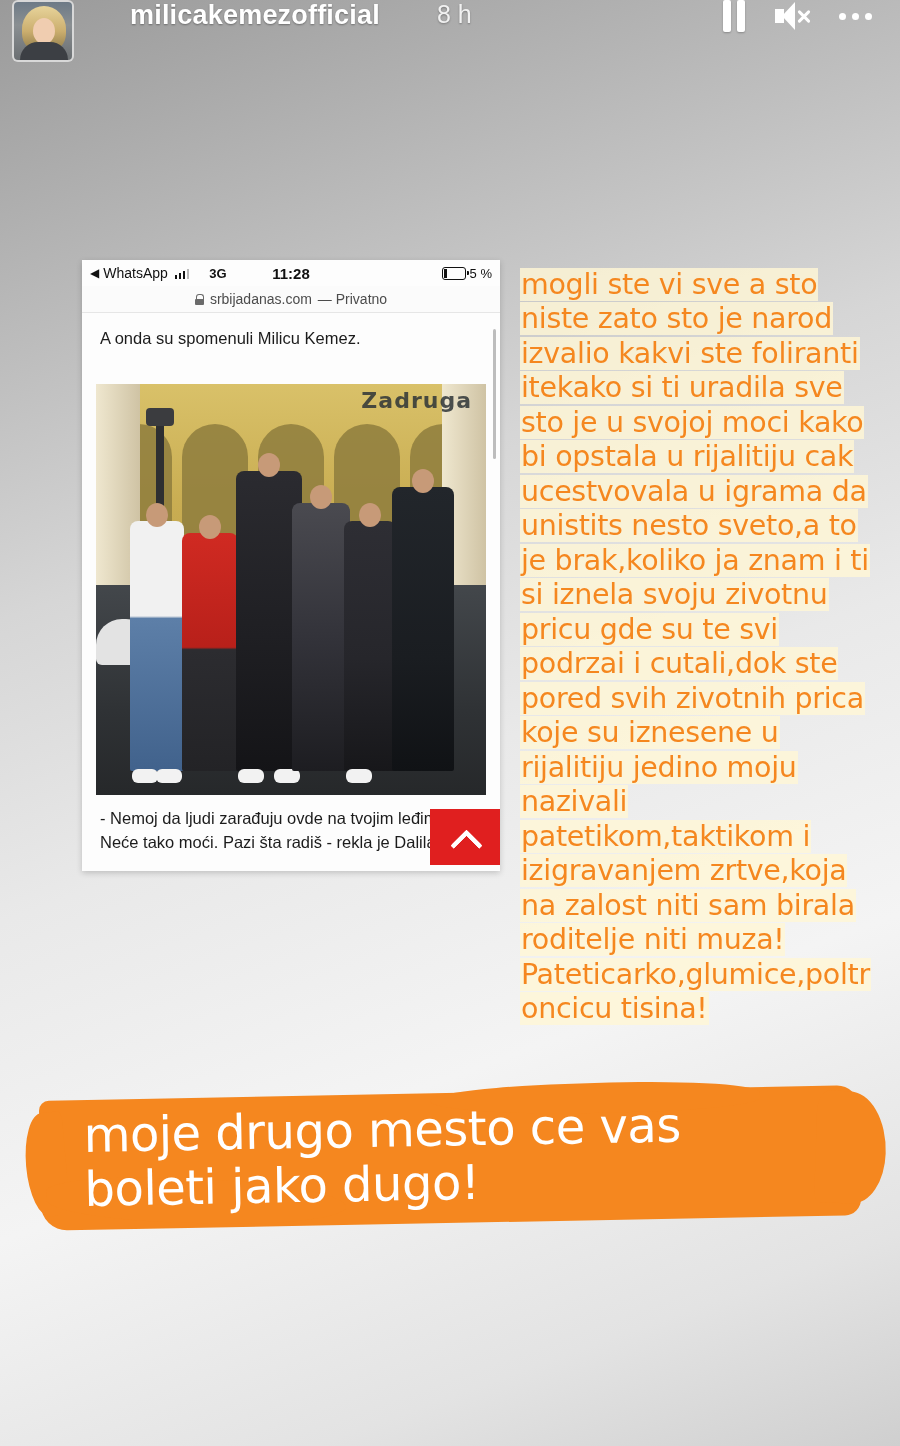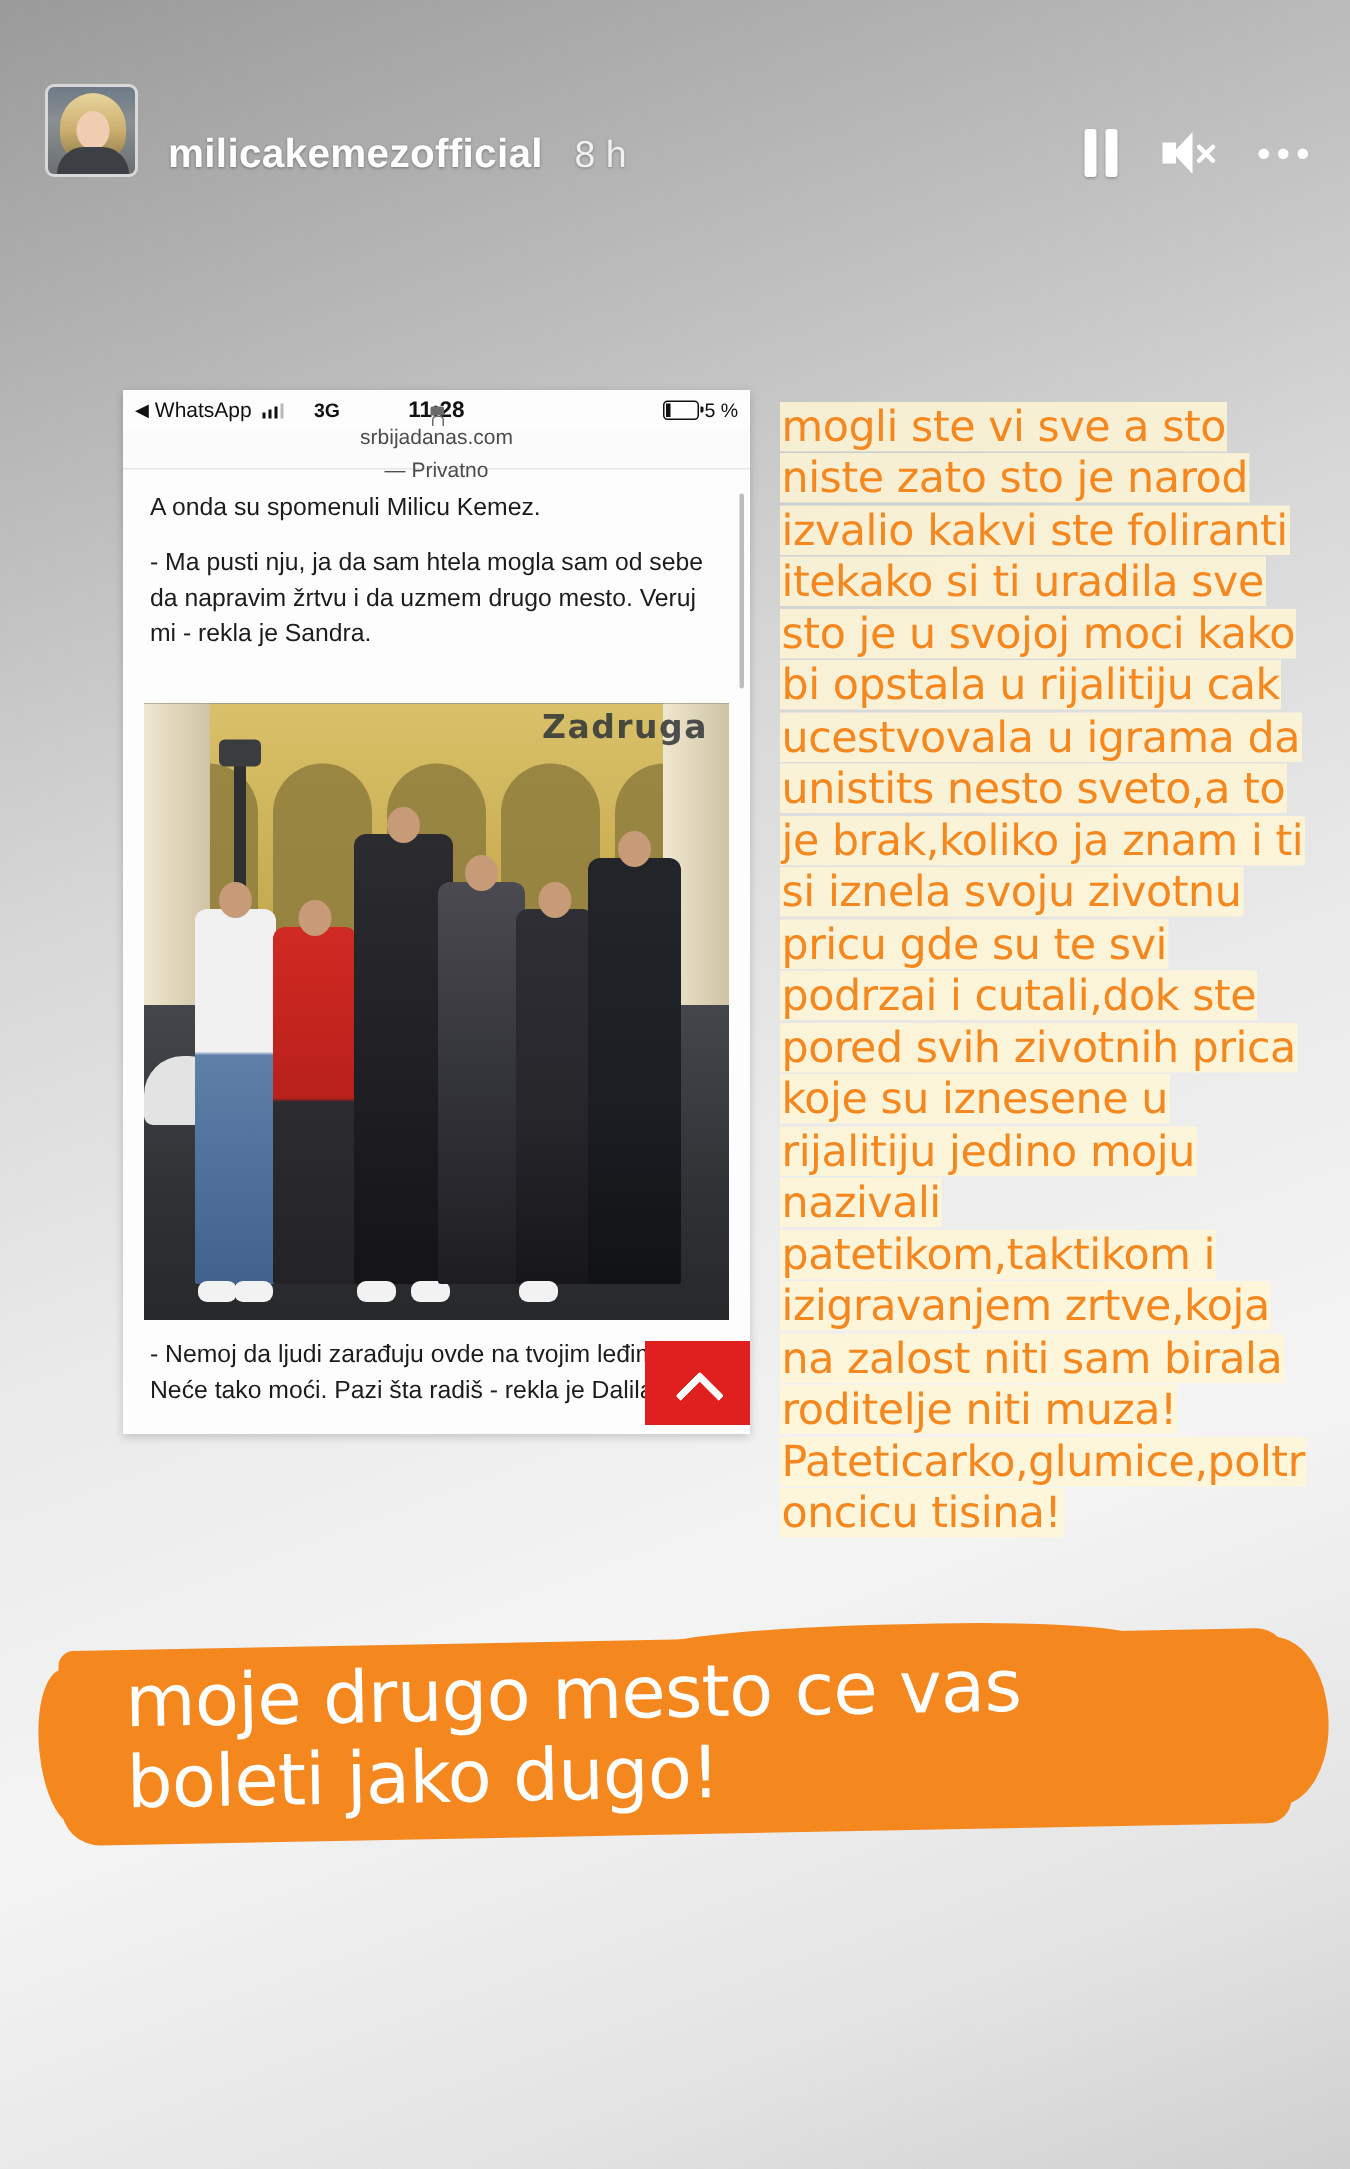--- a/index.html
+++ b/index.html
@@ -16,24 +16,25 @@
     height: 1446px;
     overflow: hidden;
     background: linear-gradient(160deg, #9a9a9a 0%, #b9b9b9 18%, #d6d6d6 35%, #e9e9e9 52%, #f4f4f4 70%, #e3e3e3 88%, #cfcfcf 100%);
   }
   
   .story-header {
     position: absolute;
     top: 0; left: 0; right: 0;
     height: 118px;
     display: flex;
-    align-items: flex-end;
-    padding: 0 28px 0 30px;
+    align-items: flex-start;
+    padding: 0 28px 0 12px;
     box-sizing: border-box;
     z-index: 40;
+    gap: 36px;
   }
   .avatar-ring {
     width: 62px;
     height: 62px;
     border-radius: 6px;
     padding: 2px;
     background: #d8d8d8;
     box-sizing: border-box;
     flex: 0 0 auto;
   }
@@ -230,21 +231,20 @@
   .url-bar {
     height: 26px;
     display: flex;
     align-items: center;
     justify-content: center;
     gap: 6px;
     font-size: 14px;
     color: #4c4c4c;
     background: #fbfbfb;
     border-bottom: 1px solid #e6e6e6;
-    flex-direction: column;
   }
   .lock-icon {
     width: 9px; height: 11px;
     position: relative;
     display: inline-block;
   }
   .lock-icon:before {
     content: "";
     position: absolute;
     left: 1.5px; top: 0;
@@ -579,21 +579,20 @@
 
       <div class="url-bar">
         <span class="lock-icon"></span>
         <span>srbijadanas.com</span>
         <span>— Privatno</span>
       </div>
 
       <div class="article">
         <div class="scrollbar"></div>
         <p>A onda su spomenuli Milicu Kemez.</p>
-        <p>- Ma pusti nju, ja da sam htela mogla sam od sebe da napravim žrtvu i da uzmem drugo mesto. Veruj mi - rekla je Sandra.</p>
       </div>
 
       <div class="photo">
         <div class="ph-sky"></div>
         <div class="ph-building"></div>
         <div class="ph-arches">
           <span></span>
             <span></span>
             <span></span>
             <span></span>

